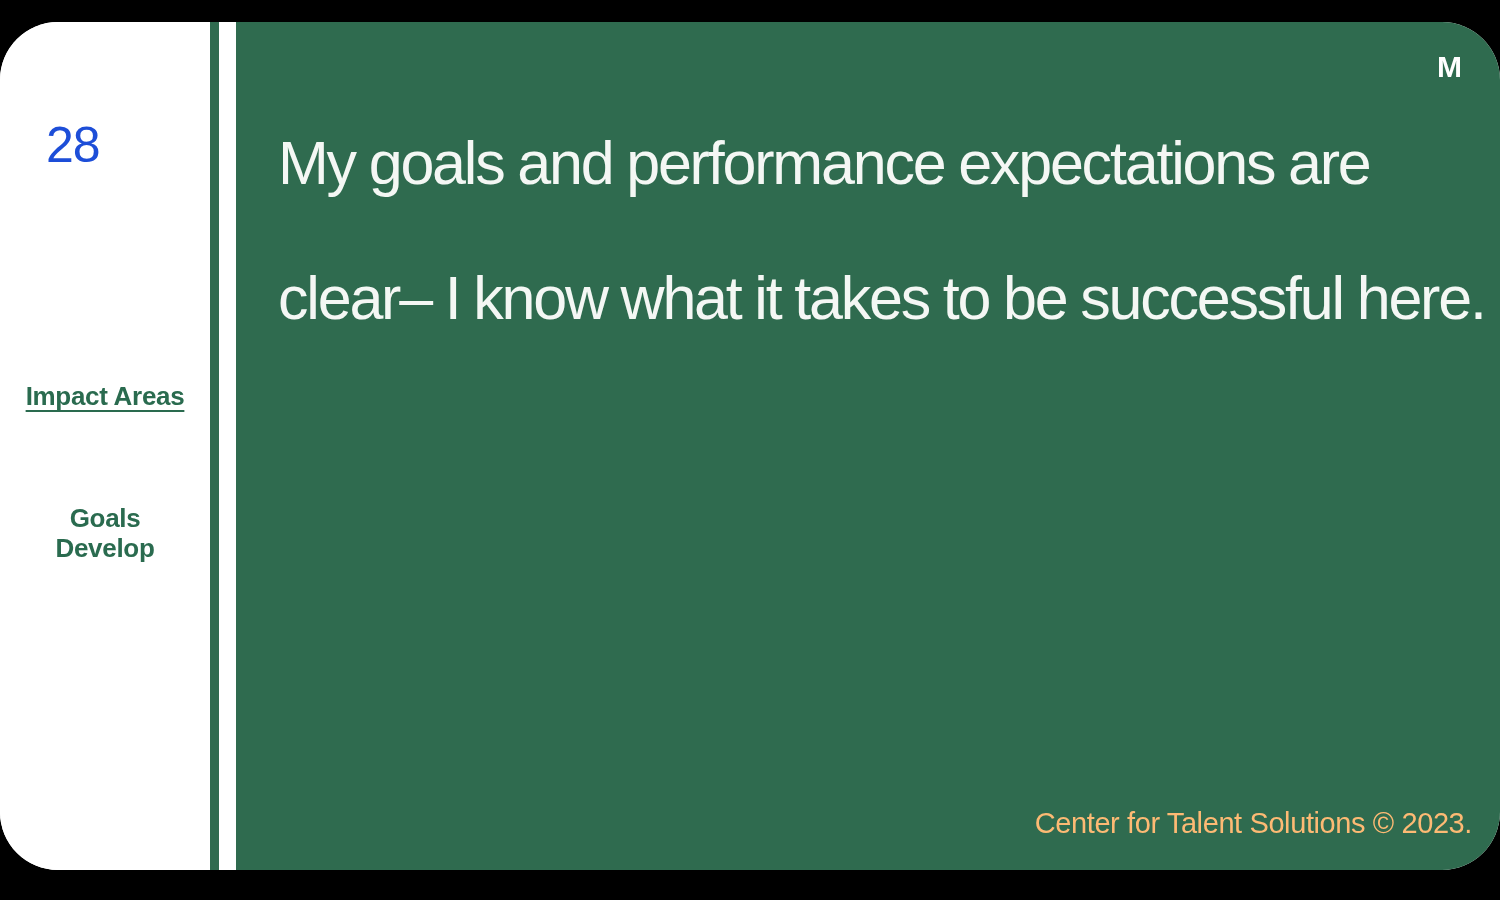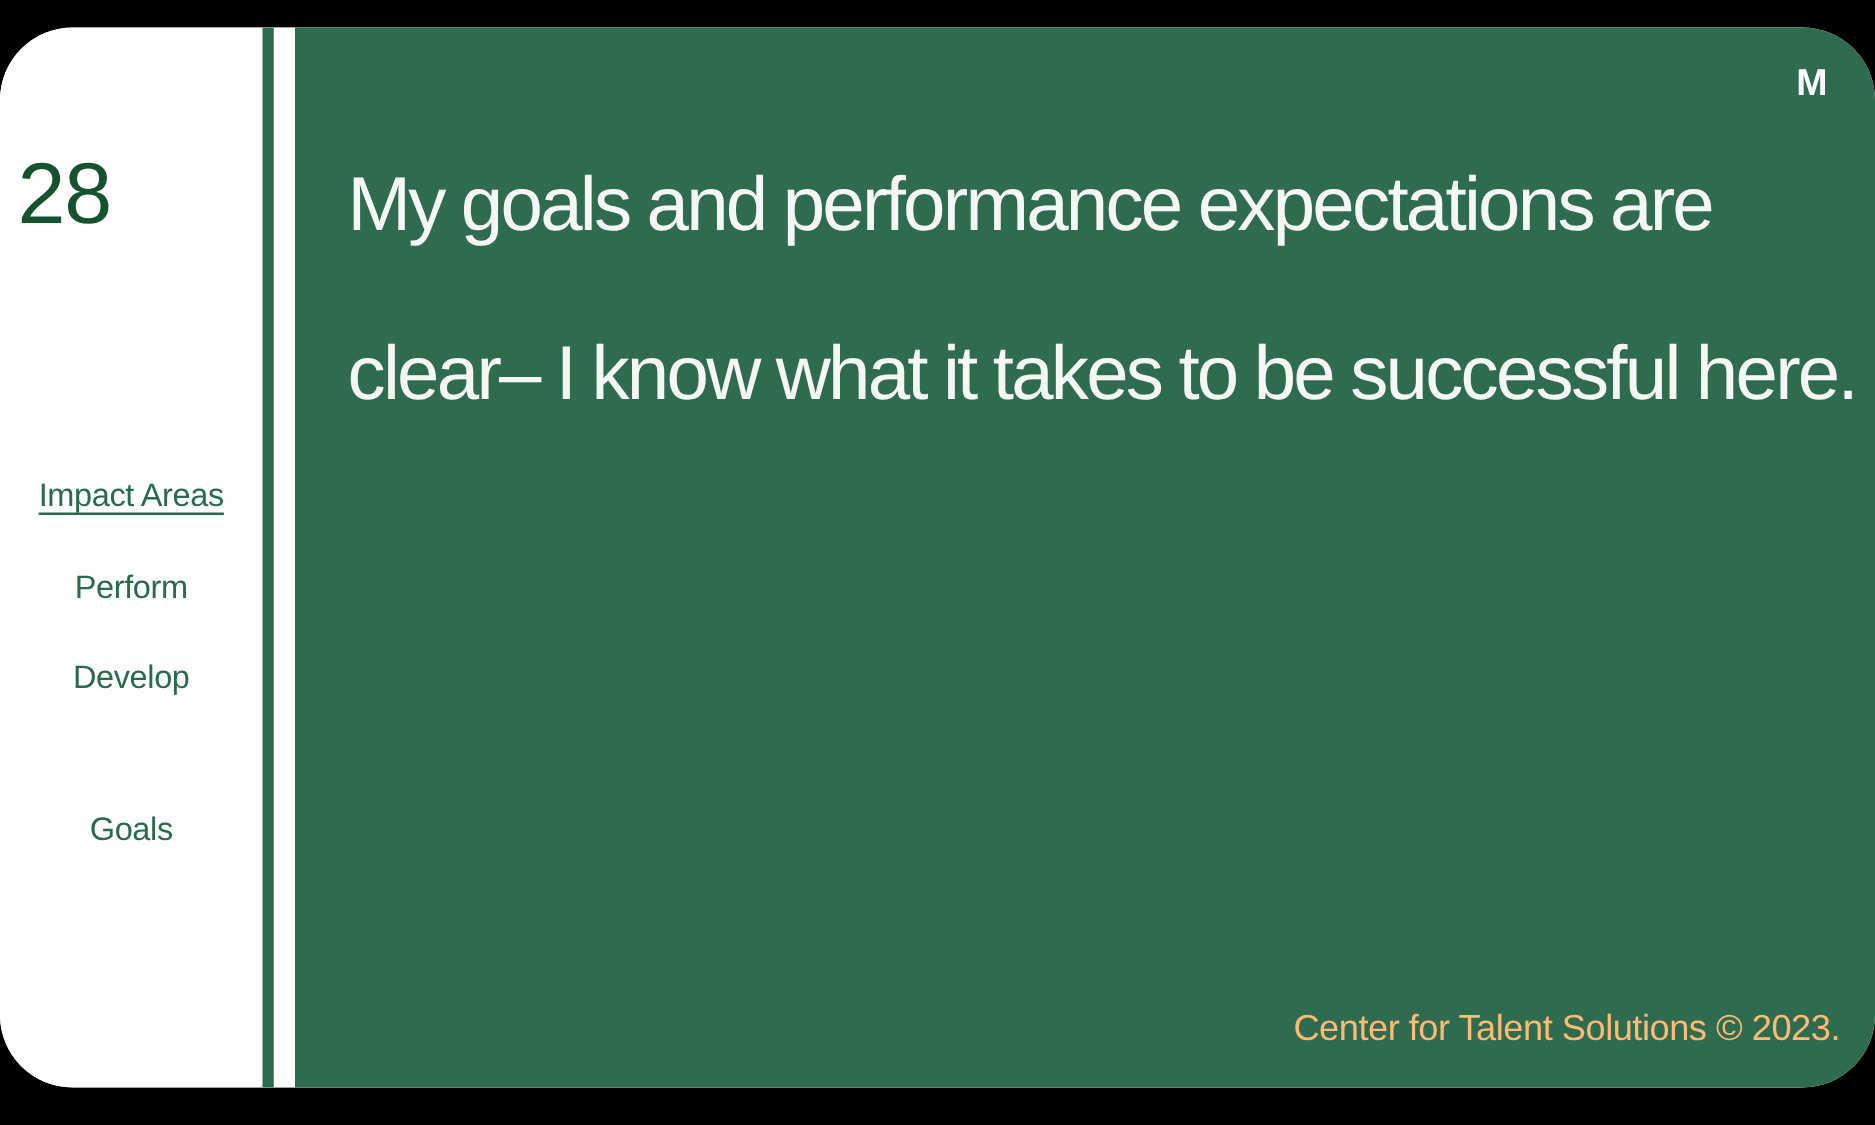--- a/index.html
+++ b/index.html
@@ -32,46 +32,47 @@
     position: relative;
     width: 210px;
     min-width: 210px;
     height: 100%;
     background: #ffffff;
     box-sizing: border-box;
   }
 
   .slide-number {
     position: absolute;
-    left: 14px;
+    left: 46px;
     top: 98px;
-    font-size: 69px;
+    font-size: 50px;
     line-height: 1;
     font-weight: 400;
-    color: #14532d;
+    color: #1d4ed8;
     letter-spacing: -1px;
   }
 
   .nav-list {
     position: absolute;
     left: 0;
     top: 360px;
     width: 210px;
     box-sizing: border-box;
     padding: 0 8px;
   }
 
   .nav-item {
     text-align: center;
     color: #2a6b4f;
     font-size: 26px;
     line-height: 1.15;
     letter-spacing: -0.3px;
     padding: 0;
     cursor: pointer;
+    font-weight: bold;
   }
 
   .nav-item.nav-header {
     text-decoration: underline;
     text-underline-offset: 5px;
     text-decoration-thickness: 2px;
     font-size: 26px;
     margin-bottom: 43px;
   }
 
@@ -147,23 +148,22 @@
 <body>
 
 <div class="slide-card">
 
   <div class="sidebar">
 
     <div class="slide-number">28</div>
 
     <div class="nav-list">
       <div class="nav-item nav-header">Impact Areas</div>
-      <div class="nav-item nav-perform">Perform</div>
+      <div class="nav-item nav-goals">Goals</div>
       <div class="nav-item nav-develop">Develop</div>
-      <div class="nav-item nav-goals">Goals</div>
     </div>
 
   </div>
 
   <div class="divider-wrap">
     <div class="divider-bar"></div>
   </div>
 
   <div class="main-panel">
 

